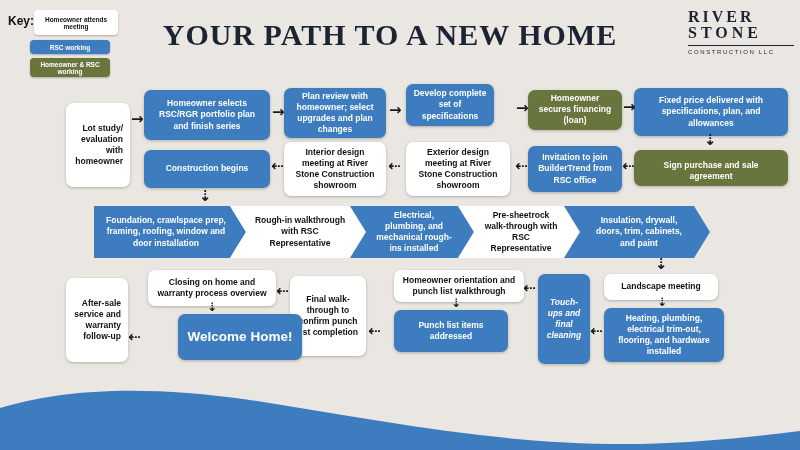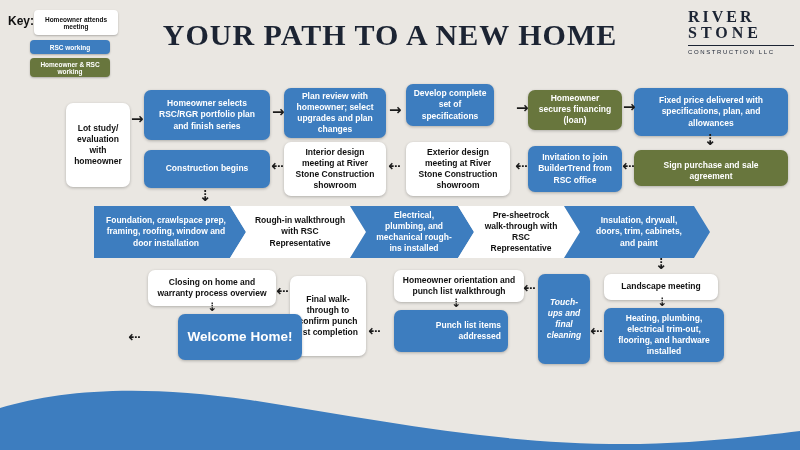--- a/index.html
+++ b/index.html
@@ -30,21 +30,21 @@
   .key-blue{left:30px;top:40px;width:80px;height:14px;background:var(--blue);color:#fff;}
   .key-olive{left:30px;top:58px;width:80px;height:19px;background:var(--olive);color:#fff;}
 
   
   .node{position:absolute;display:flex;align-items:center;justify-content:center;text-align:center;
     font-weight:bold;font-size:8.5px;line-height:1.3;border-radius:7px;padding:4px 7px;
     box-shadow:0 1px 3px rgba(0,0,0,.25);}
   .node.white{background:#fff;color:#111;}
   .node.blue{background:var(--blue);color:#fff;}
   .node.olive{background:var(--olive);color:#fff;align-items:flex-end;}
-  .ta-left{text-align:center;justify-content:flex-start;}
+  .ta-left{text-align:right;justify-content:flex-start;}
   .big{font-size:13.5px;}
 
   
   .chev{position:absolute;top:206px;height:52px;display:flex;align-items:center;justify-content:center;
     text-align:center;font-weight:bold;font-size:8.5px;line-height:1.3;padding:4px 20px 4px 24px;
     filter:drop-shadow(0 1px 2px rgba(0,0,0,.3));}
   .chev.blue{background:var(--blue);color:#fff;}
   .chev.white{background:#fff;color:#111;}
   .chev.notch{clip-path:polygon(0 0,calc(100% - 16px) 0,100% 50%,calc(100% - 16px) 100%,0 100%,16px 50%);}
   .chev.flat{clip-path:polygon(0 0,calc(100% - 16px) 0,100% 50%,calc(100% - 16px) 100%,0 100%);padding-left:12px;}
@@ -136,31 +136,34 @@
     </div>
   <div class="node blue" style="left:604px;top:308px;width:120px;height:54px;">
       <span>Heating, plumbing, electrical trim-out, flooring, and hardware installed</span>
     </div>
   <div class="node blue" style="left:538px;top:274px;width:52px;height:90px;font-style:italic;">
       <span>Touch-ups and final cleaning</span>
     </div>
   <div class="node white" style="left:394px;top:270px;width:130px;height:32px;">
       <span>Homeowner orientation and punch list walkthrough</span>
     </div>
-  <div class="node blue" style="left:394px;top:310px;width:114px;height:42px;text-align:right;">
+  <div class="node blue" style="left:394px;top:310px;width:114px;height:42px;">
       <span>Punch list items addressed</span>
     </div>
   <div class="node white" style="left:290px;top:276px;width:76px;height:80px;">
       <span>Final walk-through to confirm punch list completion</span>
     </div>
   <div class="node white" style="left:148px;top:270px;width:128px;height:36px;">
       <span>Closing on home and warranty process overview</span>
     </div>
   <div class="node blue big" style="left:146px;top:314px;width:124px;height:46px;margin-left:32px;">
       <span>Welcome Home!</span>
+    </div>
+  <div class="node white ta-left" style="left:66px;top:278px;width:62px;height:84px;">
+      <span>After-sale service and warranty follow-up</span>
     </div>
 
   <span class="arr" style="left:131px;top:112px;">→</span>
   <span class="arr" style="left:272px;top:105px;">→</span>
   <span class="arr" style="left:389px;top:103px;">→</span>
   <span class="arr" style="left:516px;top:101px;">→</span>
   <span class="arr" style="left:623px;top:100px;">→</span>
   <span class="arr" style="left:704px;top:133px;">⇣</span>
 
   <span class="arr" style="left:622px;top:159px;">⇠</span>

